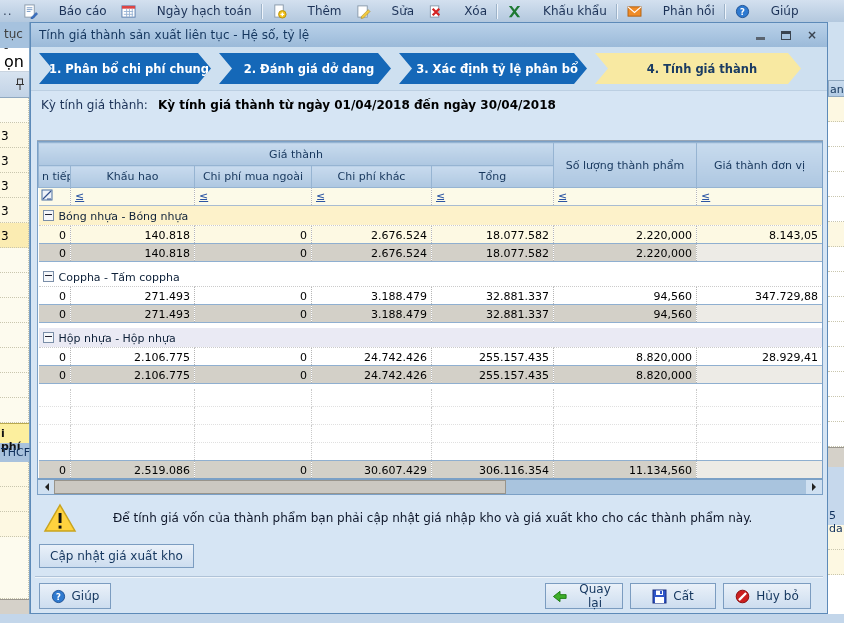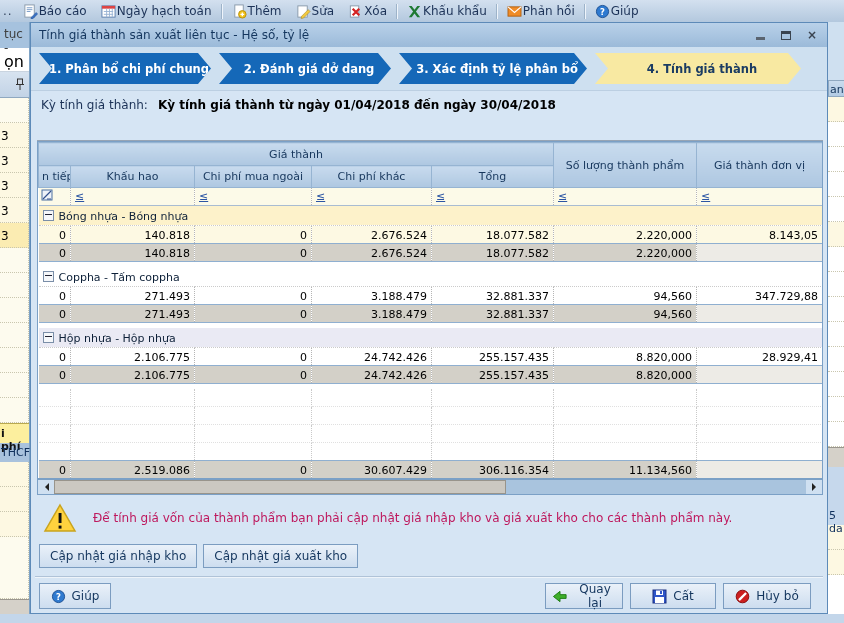--- a/index.html
+++ b/index.html
@@ -3,21 +3,21 @@
 <meta charset="utf-8">
 <style>
   html,body{margin:0;padding:0;}
   .stage{position:relative;width:844px;height:623px;background:#c3d6ea;overflow:hidden;
          font-family:"DejaVu Sans","Liberation Sans",sans-serif;font-size:11px;color:#000;}
   
   .toolbar{position:absolute;left:0;top:0;width:844px;height:22px;
            background:linear-gradient(#d3e0ef,#b3c8de);border-bottom:1px solid #94aac1;
            display:flex;align-items:center;color:#1c3257;font-size:12px;white-space:nowrap;}
   .tb-overflow{padding:0 3px;color:#33455e;letter-spacing:1px;}
-  .tb-item{display:flex;align-items:center;gap:1px;padding:0 7px;height:22px;cursor:default;}
+  .tb-item{display:flex;align-items:center;gap:21px;padding:0 7px;height:22px;cursor:default;}
   .tb-sep{width:1px;height:15px;background:#9db3c9;border-right:1px solid #eef4fb;margin:0 2px;}
   .icon{display:inline-flex;align-items:center;justify-content:center;}
   
   .bg-left{position:absolute;left:0;top:22px;width:30px;height:601px;background:#fff;border-right:1px solid #7fa3c5;box-sizing:border-box;}
   .bgl-title{height:26px;background:#a6c2de;color:#404040;font-size:12px;padding:5px 0 0 4px;box-sizing:border-box;}
   .bgl-row1{height:24px;background:#fff;border-bottom:1px solid #c9d4e0;padding:4px 0 0 4px;box-sizing:border-box;font-size:16px;}
   .bgl-colhdr{height:26px;background:linear-gradient(#d7e3f0,#c2d3e6);border-bottom:1px solid #8fa8c0;
               display:flex;justify-content:flex-end;align-items:center;padding-right:4px;box-sizing:border-box;}
   .bgl-rows{background:#fdfbee;}
   .lrow{height:25px;border-bottom:1px dotted #c9c6ae;border-right:1px dotted #c9c6ae;box-sizing:border-box;
@@ -89,21 +89,21 @@
   
   .hscroll{position:absolute;left:6px;top:456px;width:786px;height:16px;background:#a9c4de;
            border:1px solid #7ba0c6;box-sizing:border-box;display:flex;align-items:center;}
   .hs-btn{width:16px;height:14px;background:#cfe0f1;display:flex;align-items:center;justify-content:center;flex:none;}
   .tri-l{width:0;height:0;border:4px solid transparent;border-right-color:#222;margin-left:-3px;}
   .tri-r{width:0;height:0;border:4px solid transparent;border-left-color:#222;margin-right:-3px;}
   .hs-thumb{width:452px;height:14px;background:#cbc8c1;border:1px solid #98948b;box-sizing:border-box;flex:none;}
   .hs-rest{flex:1;}
   
   .warn{position:absolute;left:12px;top:480px;display:flex;align-items:center;gap:16px;width:770px;}
-  .warn-text{font-size:12px;color:#be185d;}
+  .warn-text{font-size:12px;color:#0f172a;margin-left:20px;}
   .btn{display:inline-flex;align-items:center;justify-content:center;gap:6px;
        background:linear-gradient(#eaf1f9,#cdddef);border:1px solid #7b9cc0;color:#14365e;
        font-size:12px;font-family:inherit;cursor:pointer;box-sizing:border-box;}
   .upd-btns{position:absolute;left:8px;top:521px;display:flex;gap:6px;}
   .upd-btns .btn{height:24px;padding:0 10px;}
   .fsep{position:absolute;left:4px;top:553px;width:788px;border-top:1px solid #b0c3d8;border-bottom:1px solid #eef4fa;}
   .btn-help{position:absolute;left:8px;top:560px;width:72px;height:26px;}
   .footer-right{position:absolute;right:16px;top:560px;display:flex;gap:7px;}
   .footer-right .btn{height:26px;}
   .b-back{width:78px;} .b-save{width:86px;} .b-cancel{width:88px;}
@@ -467,21 +467,20 @@
         <svg width="34" height="30" viewBox="0 0 34 30">
             <path d="M17 2 32 28H2z" fill="#ffd23e" stroke="#c9a41d" stroke-width="1.5"></path>
             <rect x="15.6" y="10" width="2.9" height="10" fill="#111"></rect>
             <rect x="15.6" y="22.6" width="2.9" height="3" fill="#111"></rect>
           </svg>
       </span>
       <span class="warn-text">Để tính giá vốn của thành phẩm bạn phải cập nhật giá nhập kho và giá xuất kho cho các thành phẩm này.</span>
     </div>
 
     <div class="upd-btns">
-      <button class="btn">Cập nhật giá nhập kho</button>
       <button class="btn">Cập nhật giá xuất kho</button>
     </div>
 
     <div class="fsep"></div>
 
     <button class="btn btn-help">
       <span class="icon">
         <svg width="15" height="15" viewBox="0 0 16 16">
             <circle cx="8" cy="8" r="6.5" fill="#2f7ad0" stroke="#1c4f92"></circle>
             <text x="8" y="11.5" text-anchor="middle" font-size="9" font-weight="bold" fill="#fff">?</text>

